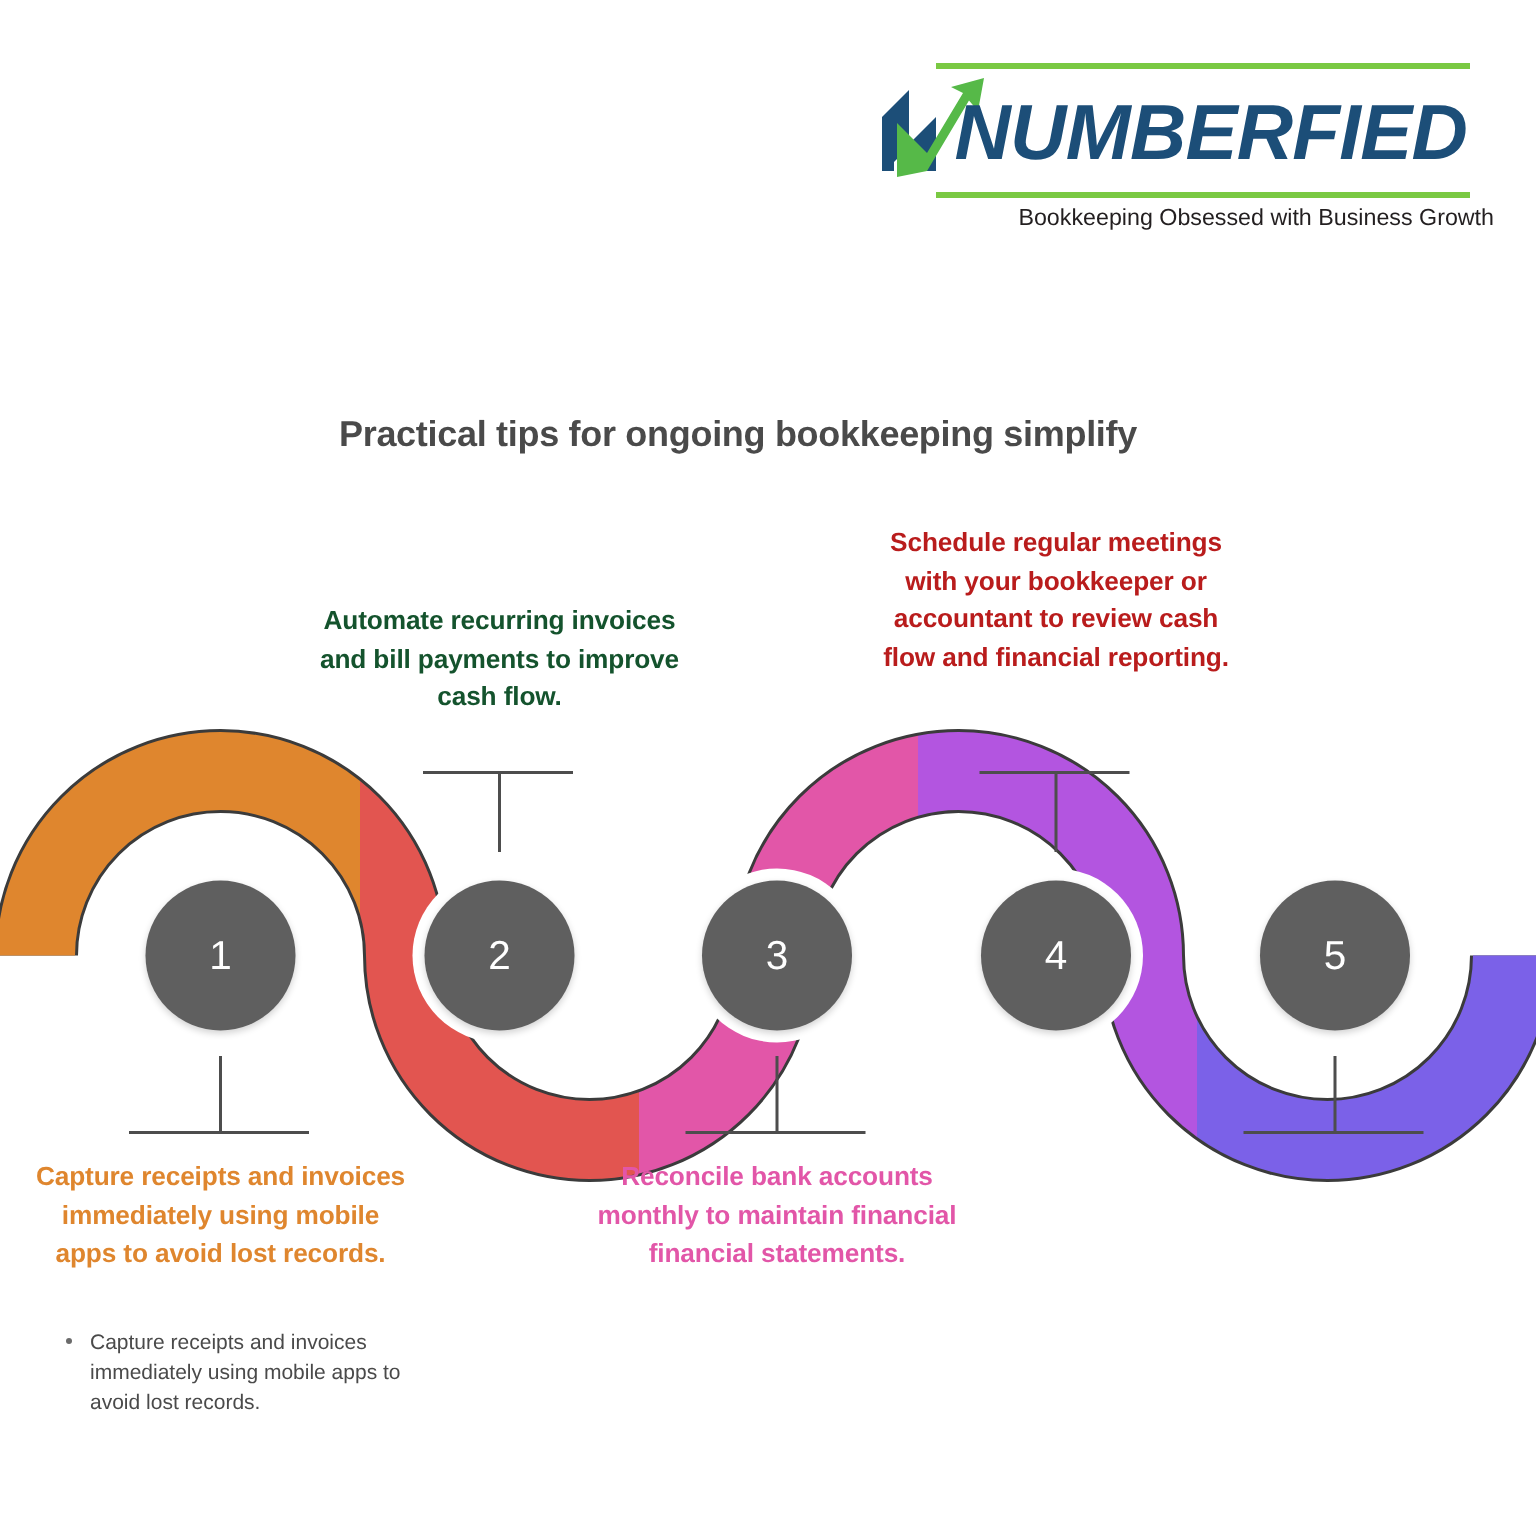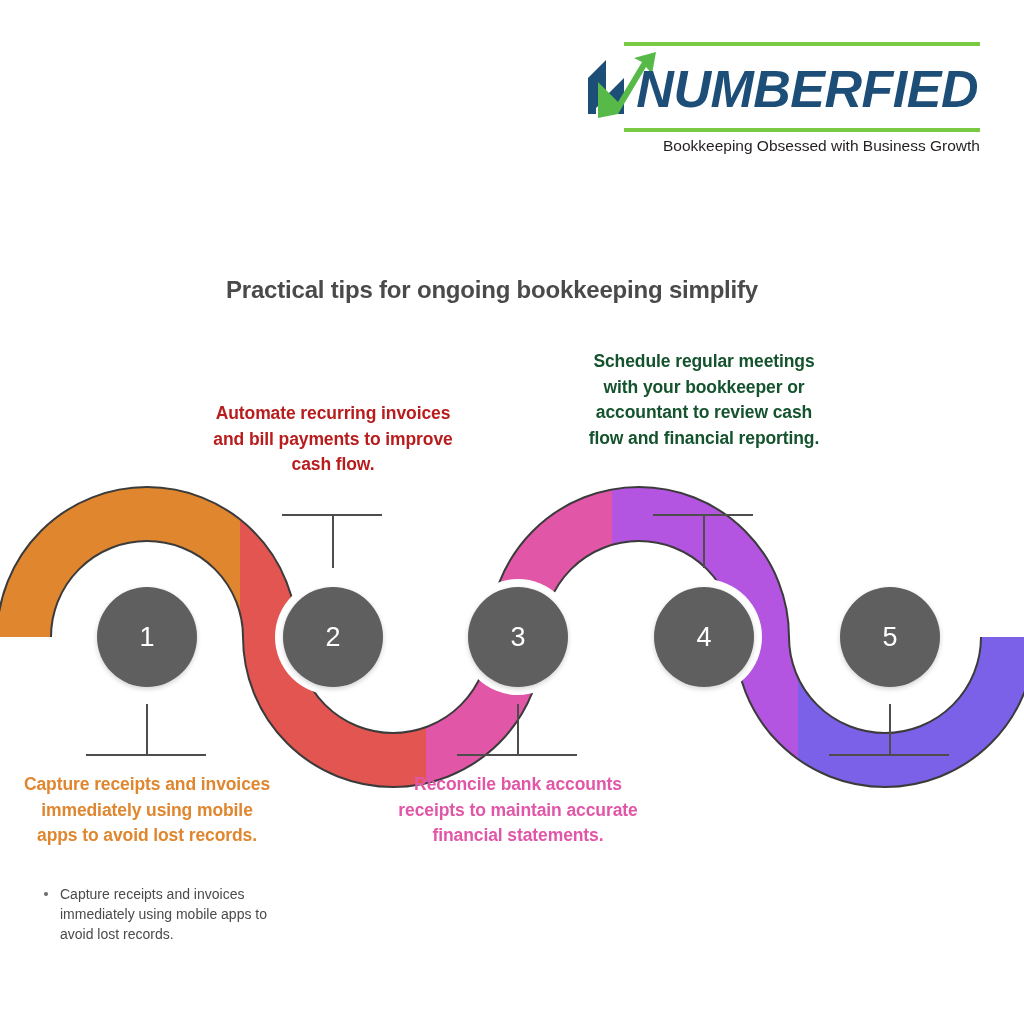--- a/index.html
+++ b/index.html
@@ -21,21 +21,21 @@
   .logo-rule.top{top:4px;}
   .logo-rule.bot{top:90px;}
   .logo-word{
     position:absolute;left:0;top:14px;width:396px;height:74px;
     font-size:52px;font-weight:bold;font-style:italic;letter-spacing:-0.5px;
     color:#1C4E78;line-height:74px;text-align:right;
     padding-right:2px;box-sizing:border-box;
   }
   .logo-mark{position:absolute;left:0px;top:10px;width:74px;height:82px;}
   .logo-tag{
-    position:absolute;left:0;top:96px;width:396px;
+    position:absolute;left:16px;top:96px;width:396px;
     text-align:right;font-size:15.5px;color:#231f20;line-height:24px;
   }
 
   
   .heading{
     position:absolute;left:0;top:276px;width:984px;
     text-align:center;font-size:24px;font-weight:bold;color:#4a4a4a;
     letter-spacing:-0.2px;
   }
 
@@ -180,25 +180,25 @@
     <div class="bar" style="left:-50px;top:0;width:100px;"></div>
   </div>
 
   <div class="conn" style="left:889px;top:704px;width:1px;height:52px;">
     <div class="stem" style="top:0;height:52px;"></div>
     <div class="bar" style="left:-60px;top:50px;width:120px;"></div>
   </div>
 
   <div class="cap" style="left:22px;top:772px;width:250px;color:#DF862E;">Capture receipts and invoices immediately using mobile apps to avoid lost records.</div>
 
-  <div class="cap" style="left:208px;top:401px;width:250px;color:#b91c1c;">Automate recurring invoices and bill payments to improve cash flow.</div>
-
-  <div class="cap" style="left:393px;top:772px;width:250px;color:#E256A8;">Reconcile bank accounts receipts to maintain accurate financial statements.</div>
-
-  <div class="cap" style="left:579px;top:349px;width:250px;color:#14532d;">Schedule regular meetings with your bookkeeper or accountant to review cash flow and financial reporting.</div>
+  <div class="cap" style="left:208px;top:401px;width:250px;color:#14532d;">Automate recurring invoices and bill payments to improve cash flow.</div>
+
+  <div class="cap" style="left:393px;top:772px;width:250px;color:#E256A8;">Reconcile bank accounts monthly to maintain financial financial statements.</div>
+
+  <div class="cap" style="left:579px;top:349px;width:250px;color:#b91c1c;">Schedule regular meetings with your bookkeeper or accountant to review cash flow and financial reporting.</div>
 
 
   <div class="note">
     <ul>
       <li>Capture receipts and invoices immediately using mobile apps to avoid lost records.</li>
     </ul>
   </div>
 
 </div>
 

